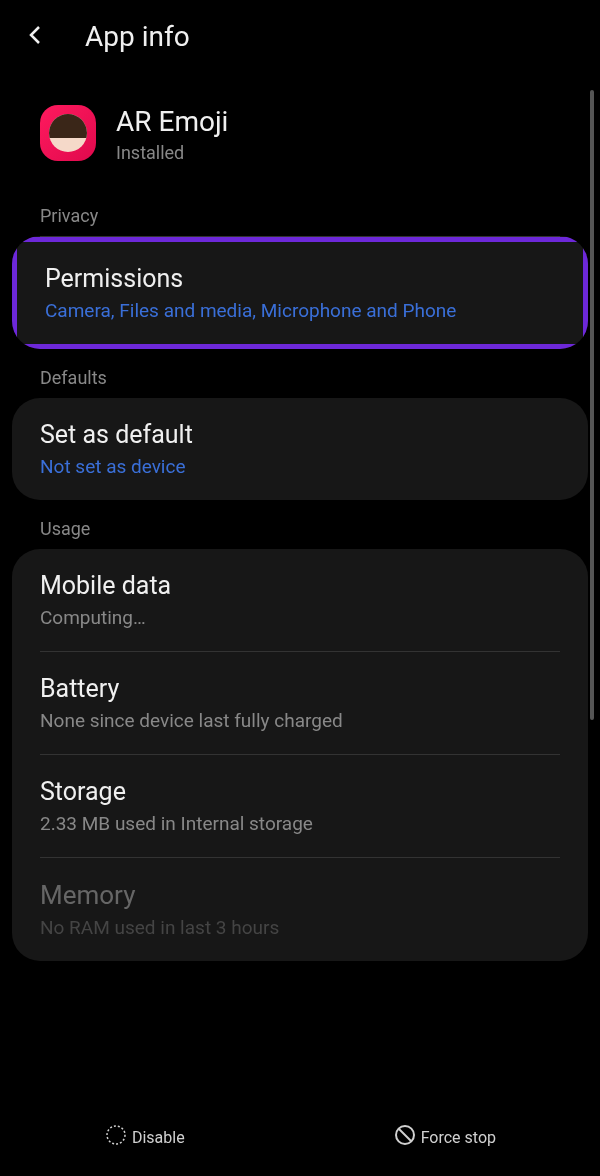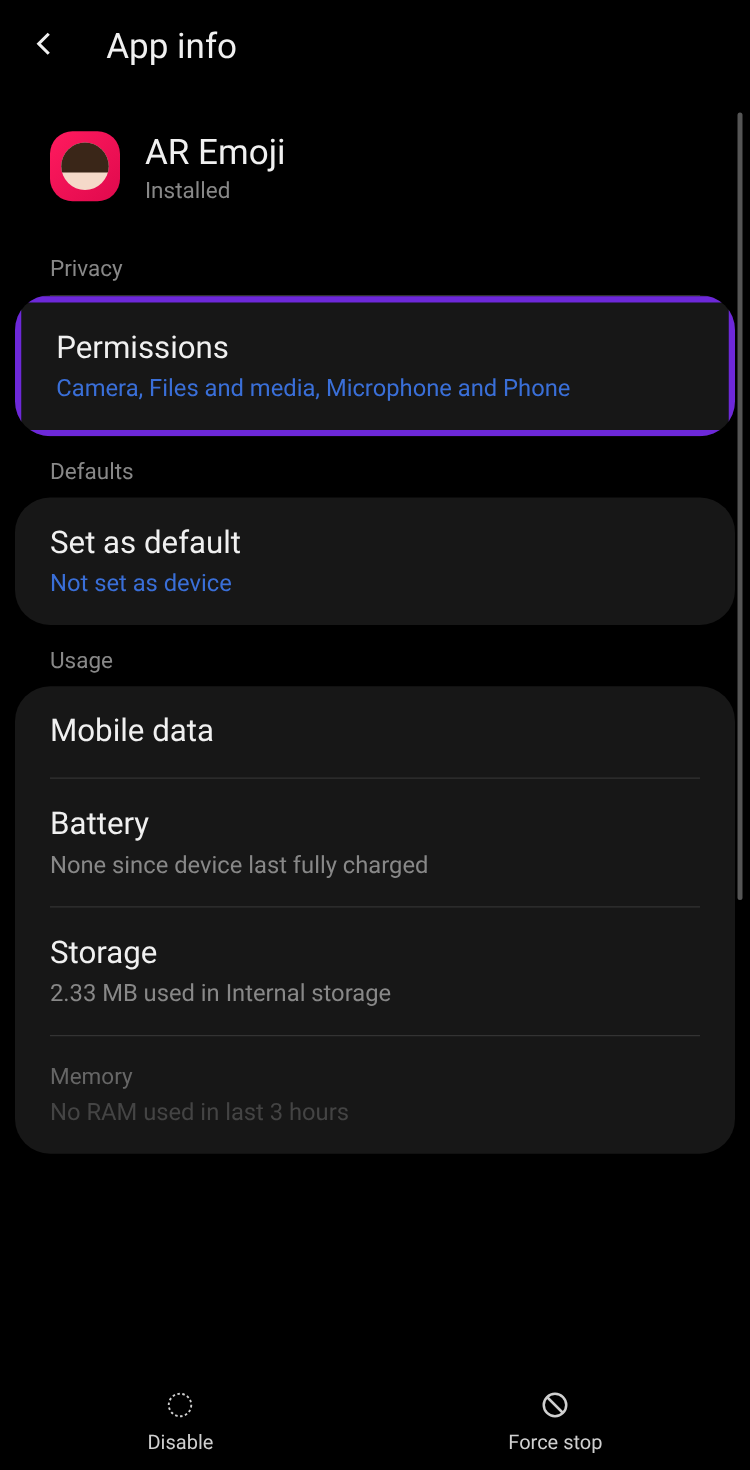--- a/index.html
+++ b/index.html
@@ -98,21 +98,21 @@
       font-size: 19px;
       color: #3a6fd8;
       margin-top: 6px;
     }
     .setting-value-gray {
       font-size: 19px;
       color: #888;
       margin-top: 6px;
     }
     .setting-title-gray {
-      font-size: 18px;
+      font-size: 26px;
       color: #666;
       font-weight: 400;
     }
     .divider {
       height: 1px;
       background: #333;
       margin: 0 28px;
     }
     .highlight-box {
       border: 5px solid #6d28d9;
@@ -124,21 +124,21 @@
       left: 0;
       right: 0;
       height: 78px;
       background: #000;
       display: flex;
       justify-content: space-around;
       align-items: center;
     }
     .bottom-item {
       display: flex;
-      flex-direction: column;
+      flex-direction: row;
       align-items: center;
       gap: 4px;
       color: #d0d0d0;
       font-size: 16px;
     }
     .bottom-icon {
       width: 24px;
       height: 24px;
     }
     .scrollbar {
@@ -201,20 +201,21 @@
     <div class="setting-title">Set as default</div>
     <div class="setting-value">Not set as device</div>
   </div>
 </div>
 
 <div class="section-header">Usage</div>
 
 <div class="card">
   <div class="setting-row">
     <div class="setting-title">Mobile data</div>
+    <div class="setting-value-gray">Computing…</div>
   </div>
   <div class="divider"></div>
   <div class="setting-row">
     <div class="setting-title">Battery</div>
     <div class="setting-value-gray">None since device last fully charged</div>
   </div>
   <div class="divider"></div>
   <div class="setting-row">
     <div class="setting-title">Storage</div>
     <div class="setting-value-gray">2.33 MB used in Internal storage</div>

